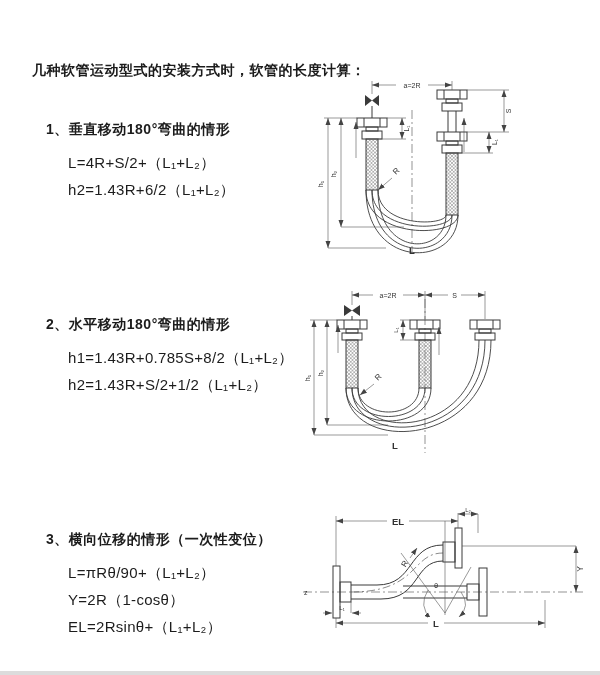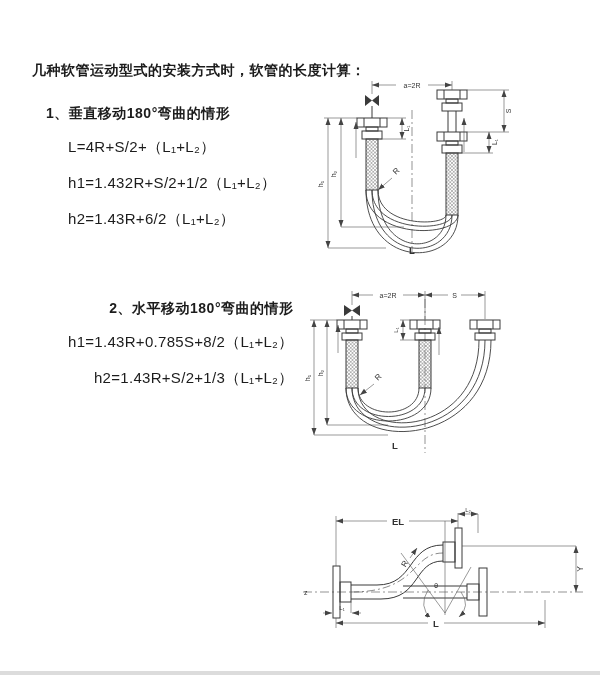--- a/index.html
+++ b/index.html
@@ -1,45 +1,50 @@
 <!DOCTYPE html>
 <html><head>
 <meta charset="utf-8">
 <style>
   html,body{margin:0;padding:0;background:#ffffff;}
   .page{position:relative;width:600px;height:675px;background:#ffffff;
         font-family:"Liberation Sans",sans-serif;color:#1c1c1c;overflow:hidden;}
   .page-title{position:absolute;left:32px;top:26px;font-size:14px;font-weight:bold;letter-spacing:.5px;margin-top:36px;}
   .section{position:absolute;left:46px;}
-  .sec-heading{font-size:14px;font-weight:bold;letter-spacing:.5px;margin:0 0 10px 0;}
-  .formula{font-size:15px;letter-spacing:.3px;margin:9px 0 0 22px;line-height:27px;white-space:nowrap;}
+  .sec-heading{font-size:14px;font-weight:bold;letter-spacing:.5px;margin:16px 0 10px 0;}
+  .formula{font-size:15px;letter-spacing:.3px;margin:0 0 0 22px;line-height:27px;white-space:nowrap;}
   .diagram{position:absolute;}
   svg text{font-family:"Liberation Sans",sans-serif;fill:#333;}
   .edge-bottom{position:absolute;left:0;right:0;bottom:0;height:4px;background:#dcdcdc;}
 </style>
 </head>
 <body>
 
 <div class="page">
 
   <div class="page-title">几种软管运动型式的安装方式时，软管的长度计算：</div>
 
   <div class="section" style="top:105px;">
     <p class="sec-heading">1、垂直移动180°弯曲的情形</p>
     <p class="formula">L=4R+S/2+（L₁+L₂）</p>
-    <p class="formula">h1=1.432R+S/2+1/2（L₁+L₂）</p>
     <p class="formula">h2=1.43R+6/2（L₁+L₂）</p>
   </div>
 
-  <div class="section" style="top:300px;text-align:right;">
+  <div class="section" style="top:300px;">
     <p class="sec-heading">2、水平移动180°弯曲的情形</p>
     <p class="formula">h1=1.43R+0.785S+8/2（L₁+L₂）</p>
-    <p class="formula">h2=1.43R+S/2+1/3（L₁+L₂）</p>
+    <p class="formula">h2=1.43R+S/2+1/2（L₁+L₂）</p>
   </div>
 
+  <div class="section" style="top:515px;">
+    <p class="sec-heading">3、横向位移的情形（一次性变位）</p>
+    <p class="formula">L=πRθ/90+（L₁+L₂）</p>
+    <p class="formula">Y=2R（1-cosθ）</p>
+    <p class="formula">EL=2Rsinθ+（L₁+L₂）</p>
+  </div>
 
   <svg class="diagram" style="left:312px;top:72px;" width="225" height="190" viewBox="0 0 225 190">
     <defs>
       <marker id="d1ar" markerWidth="7" markerHeight="7" refX="7" refY="3.5" orient="auto-start-reverse" markerUnits="userSpaceOnUse">
         <path d="M0,1 L7,3.5 L0,6 Z" fill="#444"></path>
       </marker>
       <pattern id="d1br" width="3.5" height="3.5" patternUnits="userSpaceOnUse">
         <path d="M0,0 L3.5,3.5 M3.5,0 L0,3.5" stroke="#888" stroke-width="0.6" fill="none"></path>
       </pattern>
     </defs>

